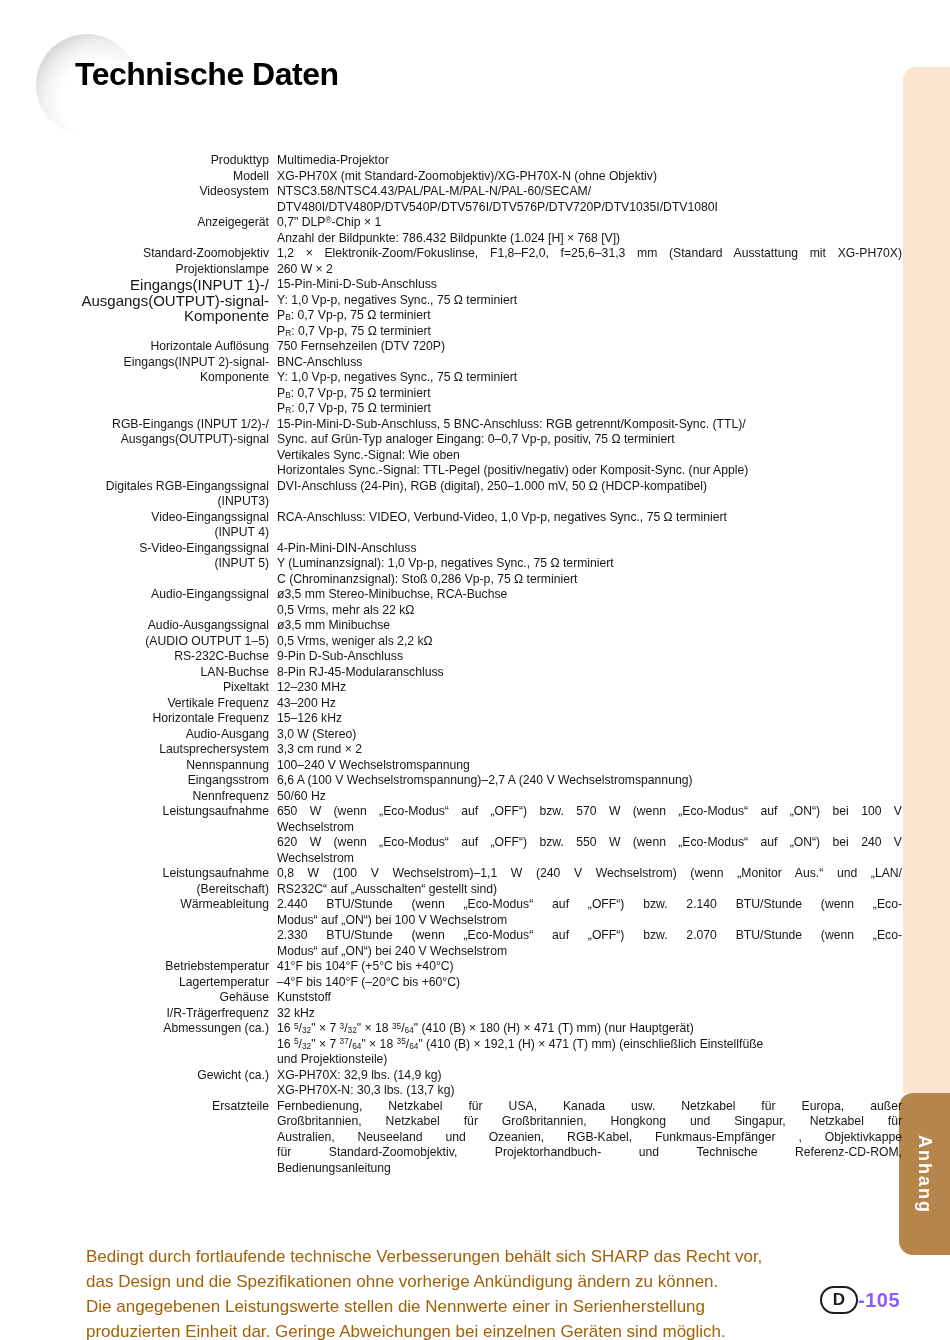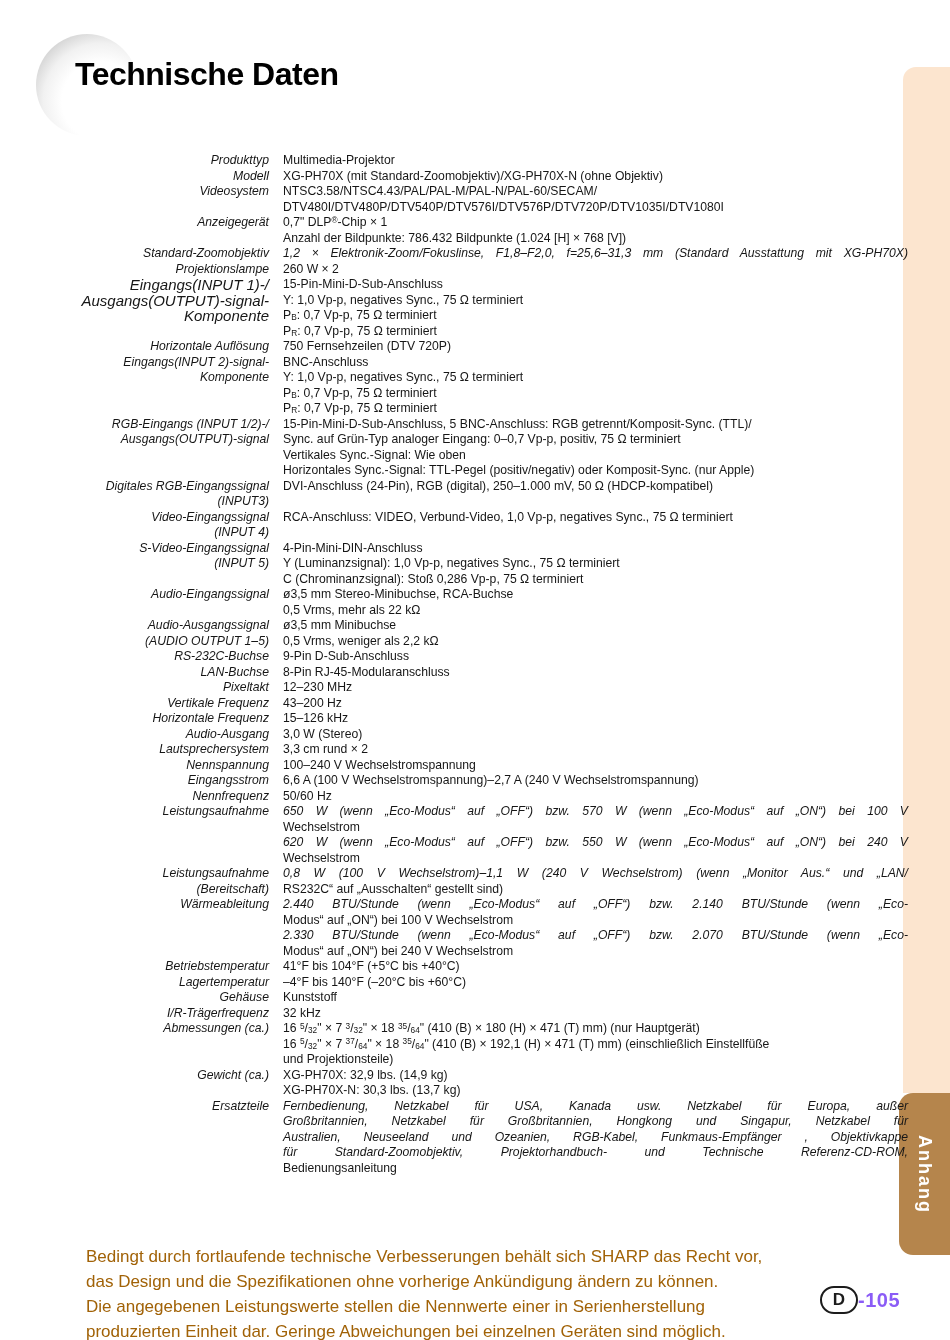--- a/index.html
+++ b/index.html
@@ -26,24 +26,24 @@
     background:#b5854c;border-top-left-radius:14px;border-bottom-left-radius:14px;
     display:flex;align-items:center;justify-content:center;
   }
   .tab span{
     writing-mode:vertical-rl;color:#ffffff;font-weight:bold;
     font-size:18px;letter-spacing:2px;
   }
   
   .specs{position:absolute;left:62px;top:153px;width:848px;font-size:12.2px;line-height:15.5px;}
   .row{display:flex;}
-  .lbl{width:215px;text-align:right;padding-right:8px;box-sizing:border-box;flex:none;font-style:italic;}
+  .lbl{width:215px;text-align:right;padding-right:8px;box-sizing:border-box;flex:none;}
   .lbl.small{font-size:15px;}
-  .val{width:625px;flex:none;margin-left:6px;}
-  .val .j{text-align:justify;text-align-last:justify;font-style:italic;}
+  .val{width:625px;flex:none;}
+  .val .j{text-align:justify;text-align-last:justify;}
   sup,sub{font-size:68%;line-height:0;vertical-align:baseline;position:relative;}
   sup{top:-0.38em;}
   sub{top:0.18em;}
   
   .footer-note{
     position:absolute;left:86px;top:1244px;width:780px;
     font-size:17px;line-height:25px;color:#a16207;
   }
   
   .page-num{position:absolute;top:1286px;right:50px;display:flex;align-items:center;}

